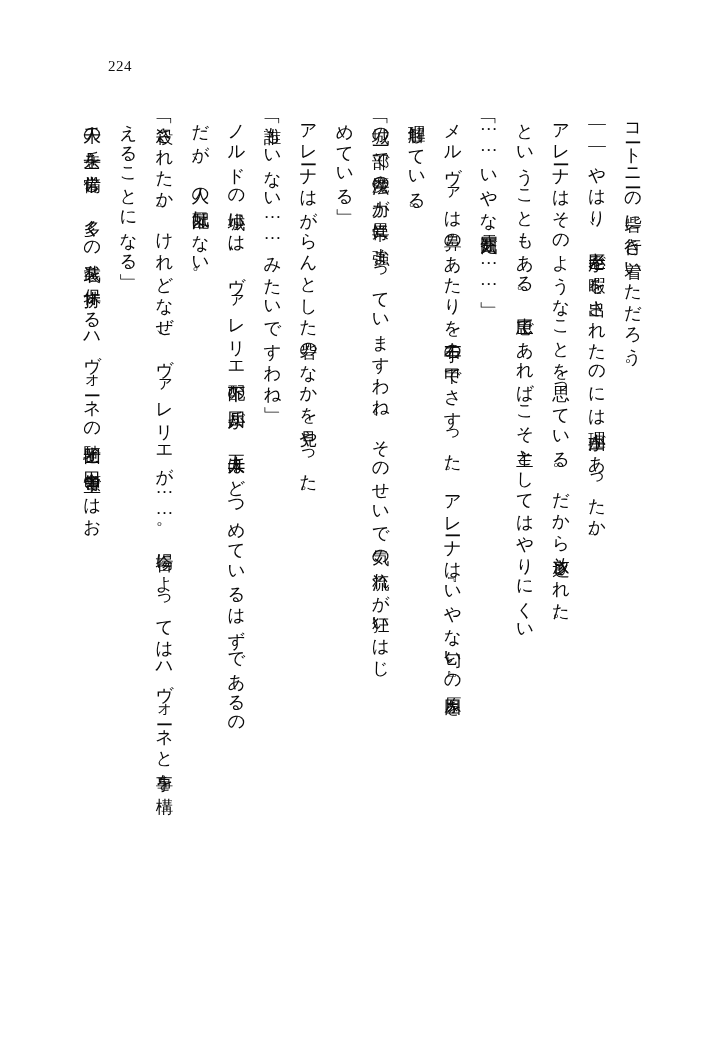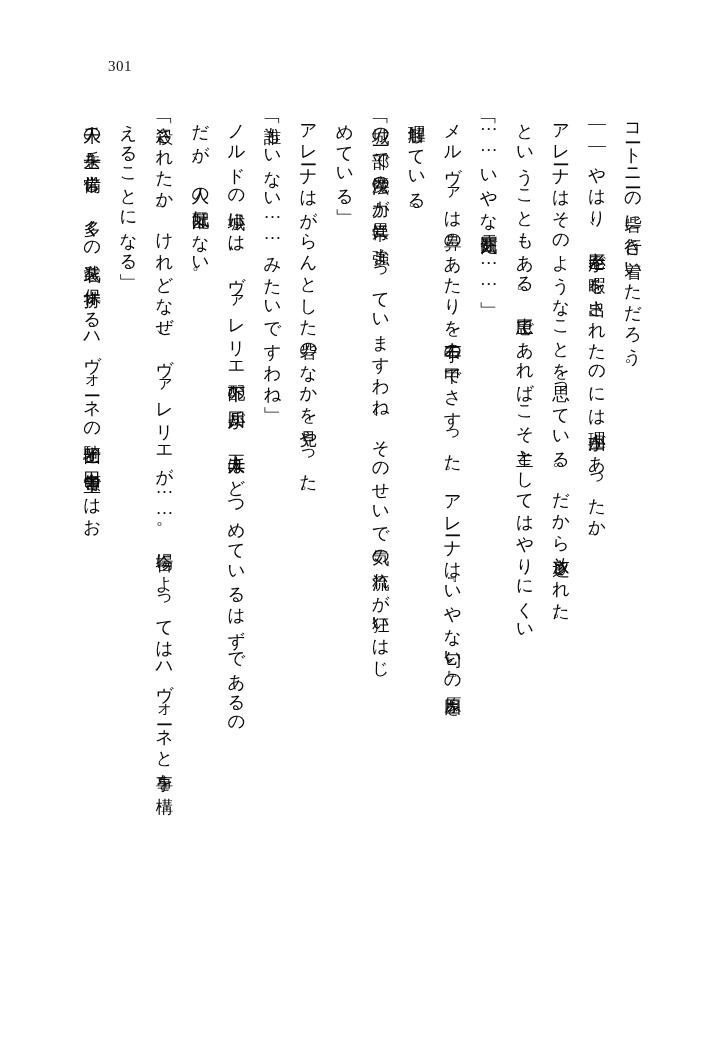--- a/index.html
+++ b/index.html
@@ -47,21 +47,21 @@
     margin: 0;
     padding: 0;
     text-indent: 0;
   }
 </style>
 </head>
 <body>
 
 <div class="page">
 
-  <div class="page-number">301</div>
+  <div class="page-number">224</div>
 
   <div class="text-block">
     <p>コートニーの砦に行き着いただろう。</p>
     <p>――やはり、老臣が暇を出されたのには理由があったか。</p>
     <p>アレーナはそのようなことを思っている。だから放逐された。</p>
     <p>ということもある。忠臣であればこそ主としてはやりにくい</p>
     <p>「……いやな雰囲気だ……」</p>
     <p>メルヴァは鼻のあたりを右手の甲でさすった。アレーナは『いやな匂い』の原因を</p>
     <p>理解している。</p>
     <p>「城の一部で魔法の力が異常に強まっていますわね。そのせいで気の流れが狂いはじ</p>

